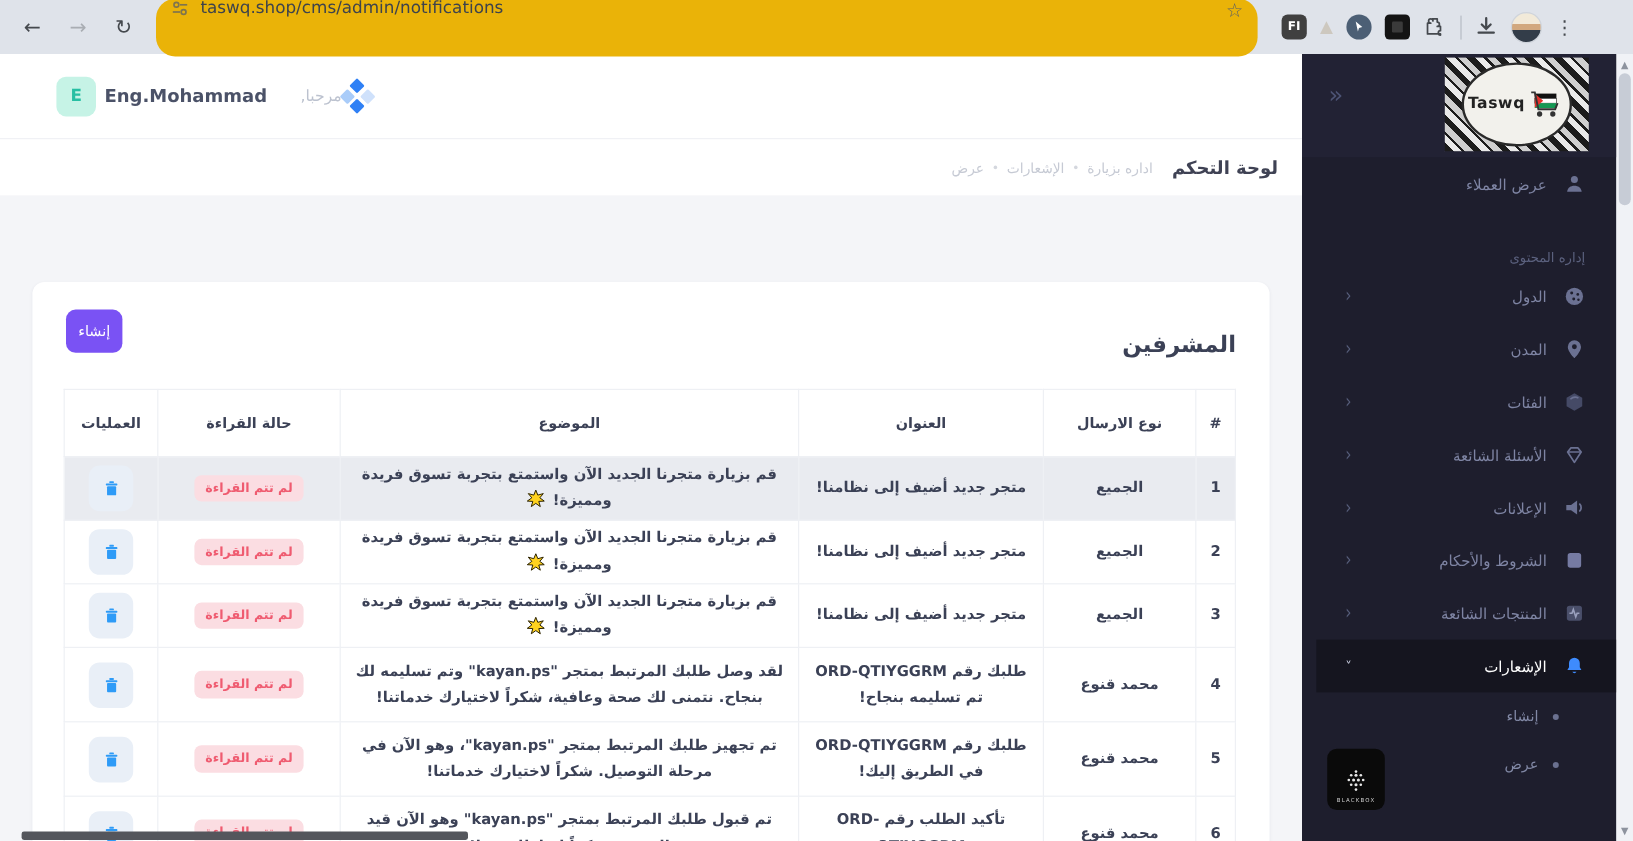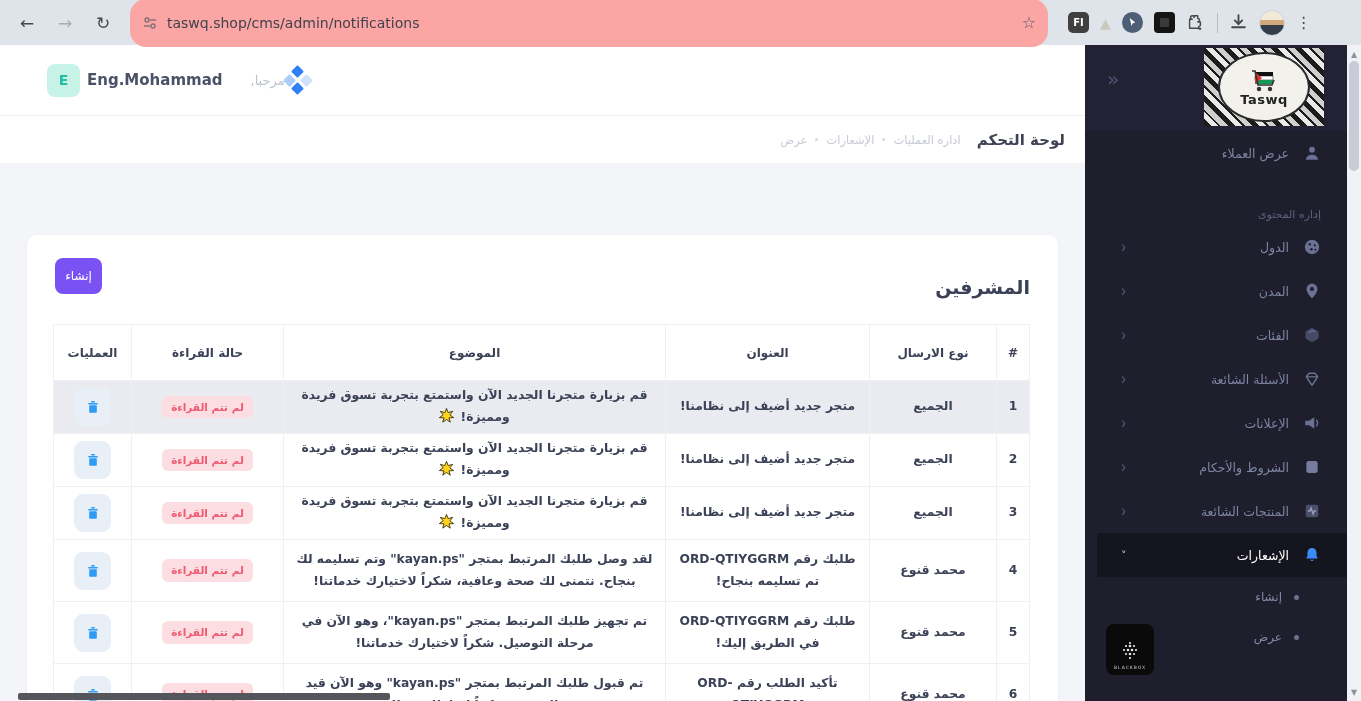--- a/index.html
+++ b/index.html
@@ -6,22 +6,22 @@
   html,body { width:1361px; height:701px; overflow:hidden;
     font-family:"DejaVu Sans","Liberation Sans",sans-serif; }
   body { position:relative; background:#f4f5f8; }
 
   
   .browser-bar { position:absolute; top:0; left:0; width:1361px; height:45px;
     background:#dfe3ea; display:flex; align-items:center; padding:0 8px; z-index:50; }
   .nav-btn { width:32px; height:32px; border-radius:50%; display:flex; align-items:center;
     justify-content:center; font-size:17px; color:#45494e; margin:0 3px; cursor:pointer; }
   .nav-btn.disabled { color:#a9adb3; }
-  .url-pill { height:48px; width:918px; margin:0 6px 0 8px; background:#fca5a5; border-radius:16px;
-    display:flex; align-items:center; padding:0 12px; }
+  .url-pill { height:48px; width:918px; margin:0 6px 0 8px; background:#eab308; border-radius:16px;
+    display:flex; padding:0 12px; }
   .tune-icon { width:16px; height:16px; margin-right:9px; opacity:.75; }
   .url-text { font-size:14px; color:#3e434c; flex:1; direction:ltr; }
   .star-icon { font-size:16px; color:#5a5f66; }
   .ext-area { display:flex; align-items:center; gap:11px; margin-left:14px; }
   .ext-fi { width:21px; height:21px; border-radius:5px; background:#404040; color:#fff;
     font-size:10px; font-weight:bold; display:flex; align-items:center; justify-content:center; }
   .ext-tri { color:#cdc8bf; font-size:14px; }
   .ext-circle { width:21px; height:21px; border-radius:50%; background:#4c5f75;
     display:flex; align-items:center; justify-content:center; }
   .ext-black { width:21px; height:21px; border-radius:4px; background:#141414;
@@ -79,21 +79,21 @@
 
   
   .sidebar { position:absolute; top:45px; right:14px; width:262px; height:656px; background:#1e1e2d;
     direction:rtl; z-index:10; }
   .sidebar-top { position:relative; height:86px; background:#222234; }
   .collapse-btn { position:absolute; left:22px; top:22px; font-size:20px; color:#4c5374; cursor:pointer; }
   .logo-box { position:absolute; right:23px; top:3px; width:120px; height:78px; z-index:5;
     background:repeating-linear-gradient(45deg,#1c1c1c 0 5px,#e9e9e9 5px 10px,#1c1c1c 10px 12px,#cfcfcf 12px 17px);
     display:flex; align-items:center; justify-content:center; }
   .logo-circle { width:92px; height:70px; background:#f2f1ec; border-radius:50%; border:2px solid #2a2a2a;
-    display:flex; flex-direction:column; align-items:center; justify-content:center; }
+    display:flex; flex-direction:row; align-items:center; justify-content:center; }
   .logo-text { font-size:13px; font-weight:bold; color:#222; letter-spacing:.5px; margin-top:-2px; }
   .menu { position:absolute; top:86px; left:0; right:0;padding-left:12px; }
   .menu-item { height:44px; display:flex; align-items:center; padding:0 26px 0 24px; cursor:pointer; }
   .menu-item .mi-icon { width:18px; height:18px; margin-left:14px; flex:0 0 18px; }
   .menu-item .mi-label { font-size:12.5px; color:#7e84a3; flex:1; }
   .menu-item .mi-chevron { font-size:13px; color:#565d7a; transform:scaleY(1.3); }
   .menu-item.active { background:#15151f; }
   .menu-item.active .mi-label { color:#fff; }
   .menu-item.active .mi-chevron { color:#cfd4e6; transform:none; font-size:11px; }
   .menu-section { height:22px; margin-top:28px; padding:0 26px; font-size:11px; color:#5b617e;
@@ -165,21 +165,21 @@
       <i class="d1"></i>
         <i class="d2"></i>
         <i class="d3"></i>
         <i class="d4"></i>
     </div>
   </div>
 
   <div class="breadcrumb-bar">
     <span class="page-title">لوحة التحكم</span>
     <div class="crumbs" id="crumbs">
-        <span>اداره العمليات</span>
+        <span>اداره بزيارة</span>
         <span class="crumb-dot"></span>
         <span>الإشعارات</span>
         <span class="crumb-dot"></span>
         <span>عرض</span>
       </div>
   </div>
 
   <div class="content">
     <div class="card">
       <div class="card-head">

